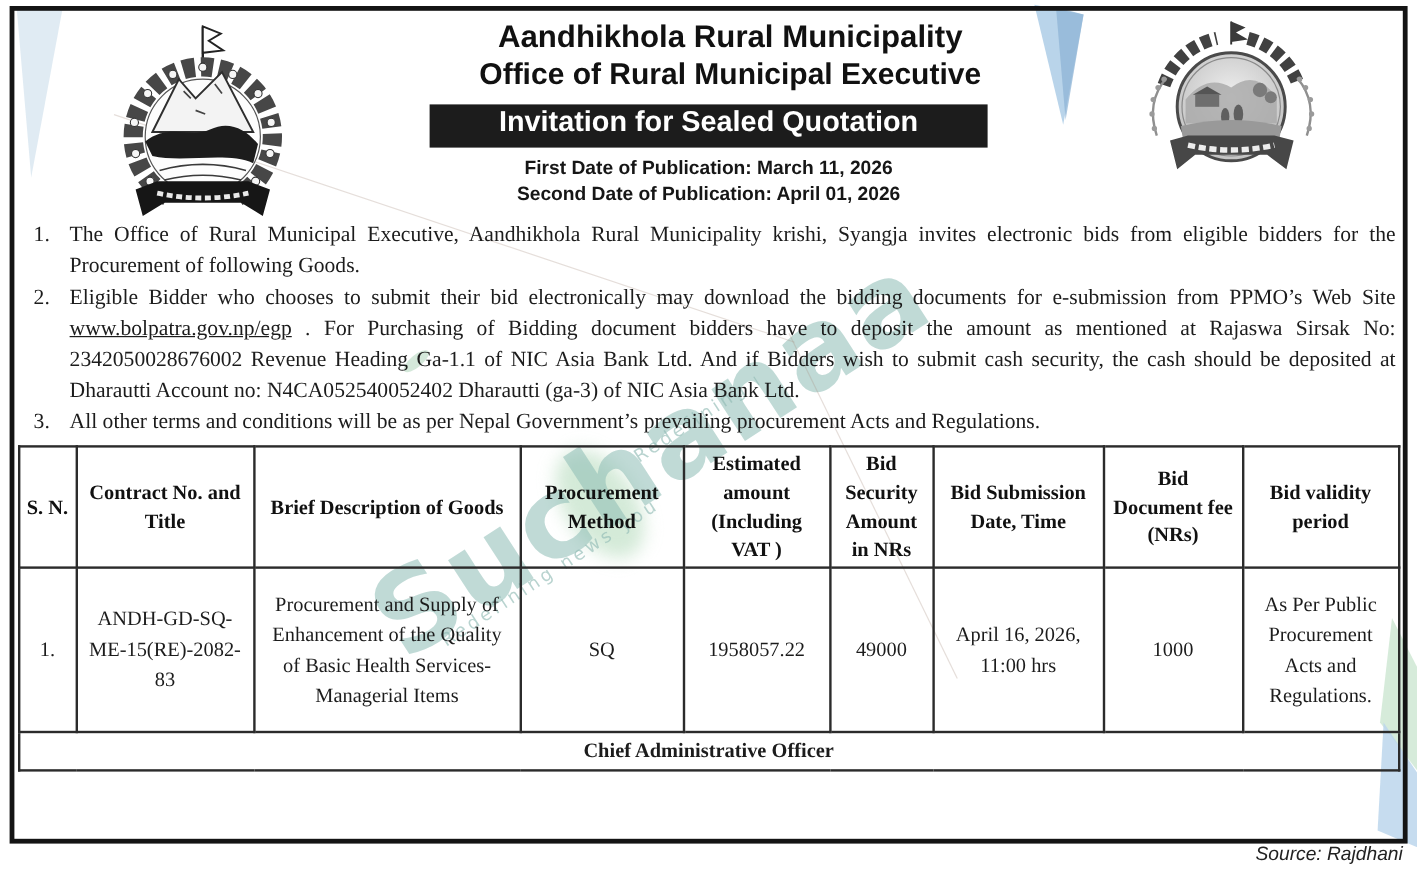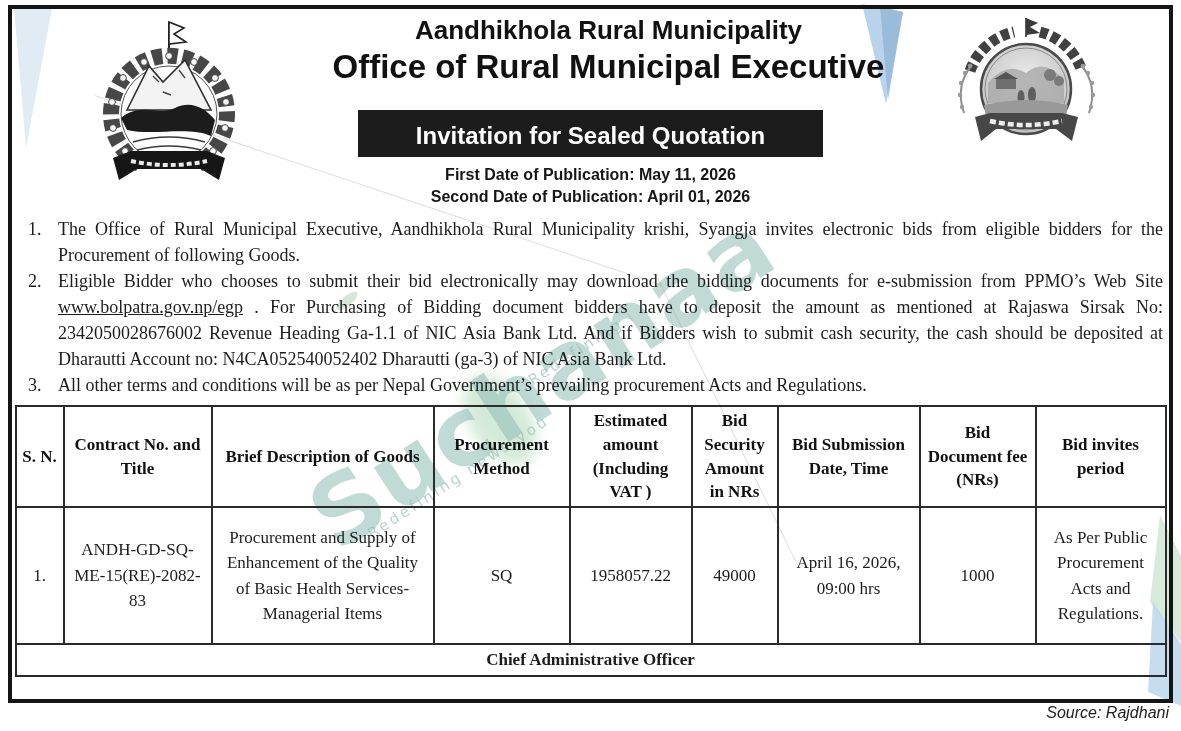--- a/index.html
+++ b/index.html
@@ -25,26 +25,26 @@
   .crease1{left:657px;top:278px;width:1px;height:320px;transform:rotate(-26deg);transform-origin:top left;}
   .crease2{left:95px;top:95px;width:598px;height:1px;transform:rotate(18.5deg);transform-origin:left center;}
   .leaf{position:absolute;border-radius:50%;}
   .leaf1{left:334px;top:296px;width:26px;height:10px;background:rgba(160,205,172,0.45);transform:rotate(-40deg);}
 
   
   .frame{position:absolute;left:8px;top:5px;width:1165px;height:698px;
          box-sizing:border-box;border:4px solid #141414;background:transparent;z-index:2;}
   .head{ text-align:center;font-family:"Liberation Sans",sans-serif;font-weight:bold;color:#111;padding-left:36px;}
   .t-muni{font-size:26px;margin-top:6px;}
-  .t-office{font-size:33px;margin-top:2px;}
+  .t-office{font-size:25px;margin-top:2px;}
   .t-place{font-size:16px;margin-top:7px;}
   .t-prov{font-size:16px;margin-top:4px;}
-  .banner{margin:24px auto 0;width:465px;background:#1c1c1c;color:#fff;
+  .banner{margin:10px auto 0;width:465px;background:#1c1c1c;color:#fff;
           font-family:"Liberation Sans",sans-serif;font-weight:bold;font-size:24px;
-          text-align:center;padding:12px 0 7px;}
+          text-align:center;padding:1px 0 7px;}
   .pub{ text-align:center;font-family:"Liberation Sans",sans-serif;font-weight:bold;
         font-size:16px;color:#161616;}
   .pub1{margin-top:9px;} .pub2{margin-top:4px;}
 
   .notice{margin:10px 4px 0 6px;}
   .notice-item{display:flex;font-size:18px;line-height:26px;color:#1c1c1c;}
   .notice-item .num{width:40px;flex-shrink:0;padding-left:10px;box-sizing:border-box;}
   .notice-item .txt{flex:1;text-align:justify;padding-right:2px;}
   .weblink{text-decoration:underline;}
 
@@ -90,21 +90,21 @@
     <div class="crease crease2"></div>
   </div>
 
   <div class="frame">
 
     <div class="head t-muni">Aandhikhola Rural Municipality</div>
     <div class="head t-office">Office of Rural Municipal Executive</div>
 
     <div class="banner">Invitation for Sealed Quotation</div>
 
-    <div class="pub pub1">First Date of Publication: May 11, 2026</div>
+    <div class="pub pub1">First Date of Publication: March 11, 2026</div>
     <div class="pub pub2">Second Date of Publication: April 01, 2026</div>
 
     <div class="notice">
       <div class="notice-item">
         <span class="num">1.</span>
         <div class="txt">The Office of Rural Municipal Executive, Aandhikhola Rural Municipality krishi, Syangja invites electronic bids from eligible bidders for the Procurement of following Goods.</div>
       </div>
       <div class="notice-item">
         <span class="num">2.</span>
         <div class="txt"><span>Eligible Bidder who chooses to submit their bid electronically may download the bidding documents for e-submission from PPMO’s Web Site </span><span class="weblink">www.bolpatra.gov.np/egp</span><span> . For Purchasing of Bidding document bidders have to deposit the amount as mentioned at Rajaswa Sirsak No: 2342050028676002 Revenue Heading Ga-1.1 of NIC Asia Bank Ltd. And if Bidders wish to submit cash security, the cash should be deposited at Dharautti Account no: N4CA052540052402 Dharautti (ga-3) of NIC Asia Bank Ltd.</span></div>
@@ -130,30 +130,30 @@
       <tbody>
           <tr class="hdr">
         <th>S. N.</th>
         <th>Contract No. and Title</th>
         <th>Brief Description of Goods</th>
         <th>Procurement Method</th>
         <th>Estimated amount (Including VAT )</th>
         <th>Bid Security Amount in NRs</th>
         <th>Bid Submission Date, Time</th>
         <th>Bid Document fee (NRs)</th>
-        <th>Bid invites period</th>
+        <th>Bid validity period</th>
       </tr>
       <tr class="row">
         <td>1.</td>
         <td>ANDH-GD-SQ-ME-15(RE)-2082-83</td>
         <td>Procurement and Supply of Enhancement of the Quality of Basic Health Services- Managerial Items</td>
         <td>SQ</td>
         <td>1958057.22</td>
         <td>49000</td>
-        <td>April 16, 2026, 09:00 hrs</td>
+        <td>April 16, 2026, 11:00 hrs</td>
         <td>1000</td>
         <td class="cell-validity">As Per Public Procurement Acts and Regulations.</td>
       </tr>
       <tr class="ftr">
         <td class="foot" colspan="9">Chief Administrative Officer</td>
       </tr>
     </tbody>
       </table>
   </div>
 

